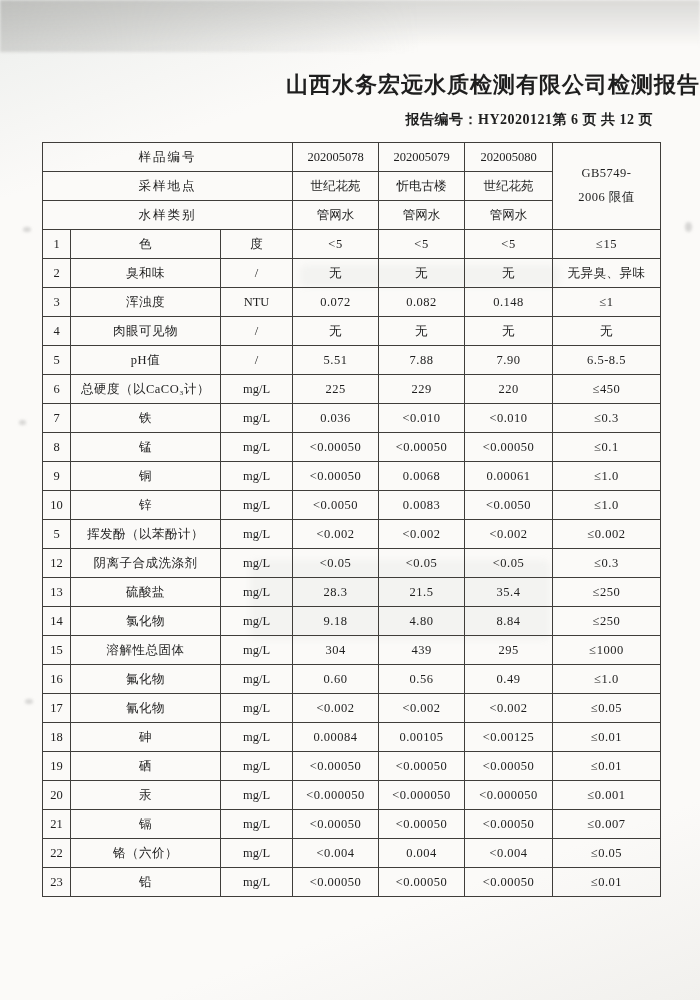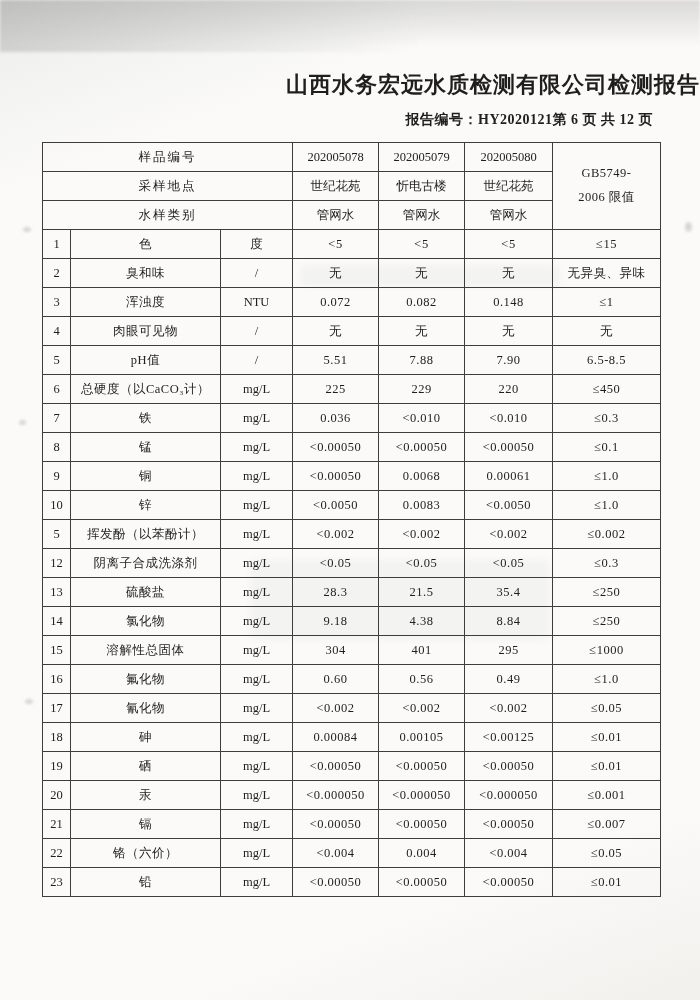--- a/index.html
+++ b/index.html
@@ -238,31 +238,31 @@
     <td class="c-val">21.5</td>
     <td class="c-val">35.4</td>
     <td class="c-limit">≤250</td>
   </tr>
 
   <tr>
     <td class="c-no">14</td>
     <td class="c-item">氯化物</td>
     <td class="c-unit">mg/L</td>
     <td class="c-val">9.18</td>
-    <td class="c-val">4.38</td>
+    <td class="c-val">4.80</td>
     <td class="c-val">8.84</td>
     <td class="c-limit">≤250</td>
   </tr>
 
   <tr>
     <td class="c-no">15</td>
     <td class="c-item">溶解性总固体</td>
     <td class="c-unit">mg/L</td>
     <td class="c-val">304</td>
-    <td class="c-val">401</td>
+    <td class="c-val">439</td>
     <td class="c-val">295</td>
     <td class="c-limit">≤1000</td>
   </tr>
 
   <tr>
     <td class="c-no">16</td>
     <td class="c-item">氟化物</td>
     <td class="c-unit">mg/L</td>
     <td class="c-val">0.60</td>
     <td class="c-val">0.56</td>

